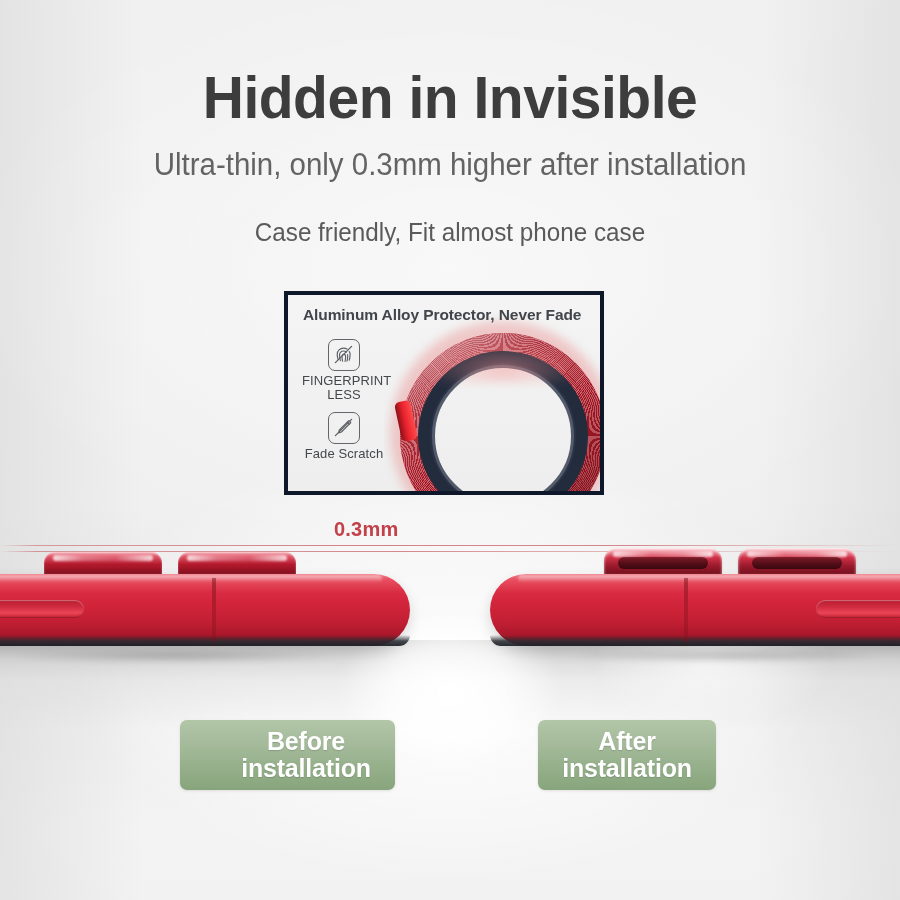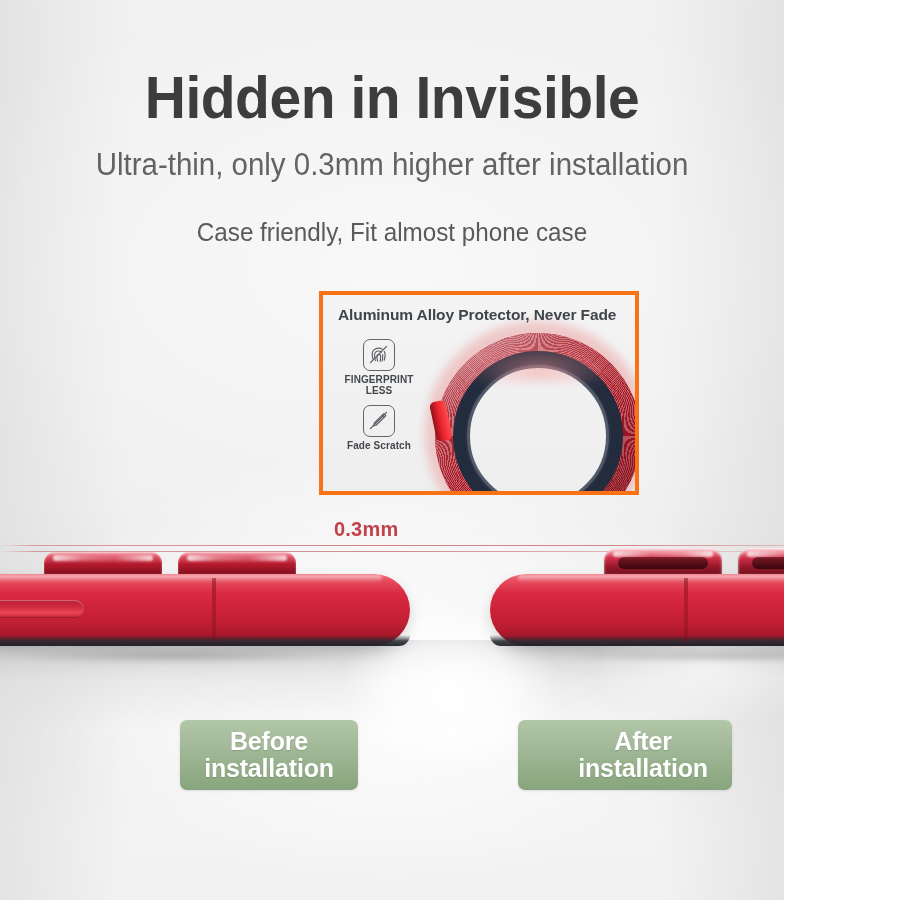--- a/index.html
+++ b/index.html
@@ -2,21 +2,21 @@
 <html><head>
 <meta charset="utf-8">
 <style>
   html, body {
     margin: 0;
     padding: 0;
     background: #ffffff;
   }
   #page {
     position: relative;
-    width: 784px;
+    width: 900px;
     height: 900px;
     overflow: hidden;
     background: #5eead4;
     font-family: "Liberation Sans", sans-serif;
     -webkit-font-smoothing: antialiased;
   }
 
   
   .bg-base {
     position: absolute;
@@ -87,25 +87,24 @@
     font-weight: 400;
     color: #5a5a5a;
     transform: scaleX(0.97);
   }
 
   
   .card {
     position: absolute;
     left: 284px; top: 291px;
     width: 320px; height: 204px;
-    border: 4px solid #f97316;
+    border: 4px solid #0f172a;
     background: #f2f2f2;
     box-sizing: border-box;
     overflow: hidden;
-    margin-left: 35px;
   }
   .card-inner {
     position: absolute;
     inset: 0;
     background: linear-gradient(180deg, #f4f4f4 0%, #eeeeee 100%);
     overflow: hidden;
   }
   .card-title {
     position: absolute;
     left: 15px; top: 11px;
@@ -127,22 +126,22 @@
   .feature-icon {
     width: 32px; height: 32px;
     margin: 0 auto 3px auto;
     border: 1.4px solid #62656a;
     border-radius: 7px;
     position: relative;
     box-sizing: border-box;
   }
   .feature-icon svg { display: block; }
   .feature-label {
-    font-size: 10px;
-    font-weight: 700;
+    font-size: 13px;
+    font-weight: 400;
     color: #44484c;
     letter-spacing: 0.1px;
     line-height: 1.1;
   }
 
   
   .ring-wrap {
     position: absolute;
     left: 96px; top: 18px;
     width: 230px; height: 200px;
@@ -355,22 +354,22 @@
     top: 720px;
     width: 178px;
     height: 70px;
     border-radius: 7px;
     background: linear-gradient(180deg, #b2c6a8 0%, #a3b999 38%, #93ae88 72%, #87a57c 100%);
     box-shadow: 0 1px 3px rgba(0,0,0,0.10);
     display: flex;
     align-items: center;
     justify-content: center;
   }
-  .badge-left  { left: 180px; }
-  .badge-right { left: 518px; padding-left: 36px; }
+  .badge-left  { left: 180px; padding-left: 37px; }
+  .badge-right { left: 538px; }
   .badge-text {
     text-align: center;
     color: #ffffff;
     font-size: 25px;
     font-weight: 700;
     line-height: 1.08;
     letter-spacing: -0.2px;
     text-shadow: 0 1px 1px rgba(90,110,85,0.35);
   }
 </style>

